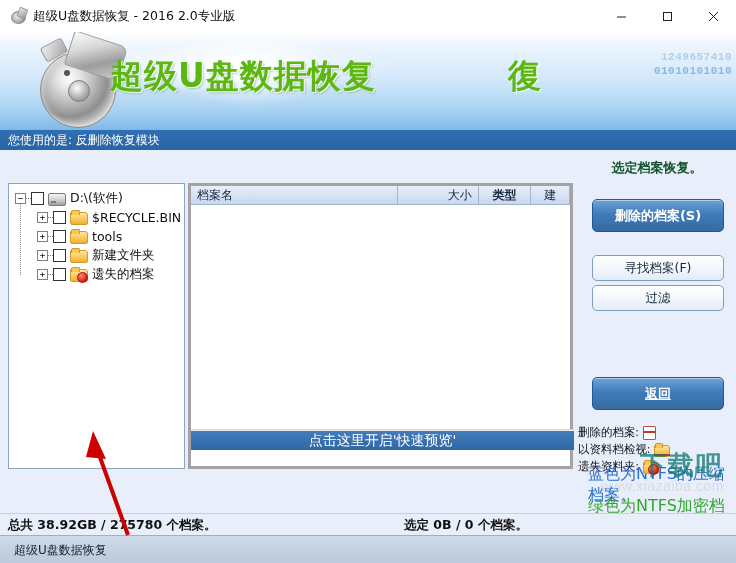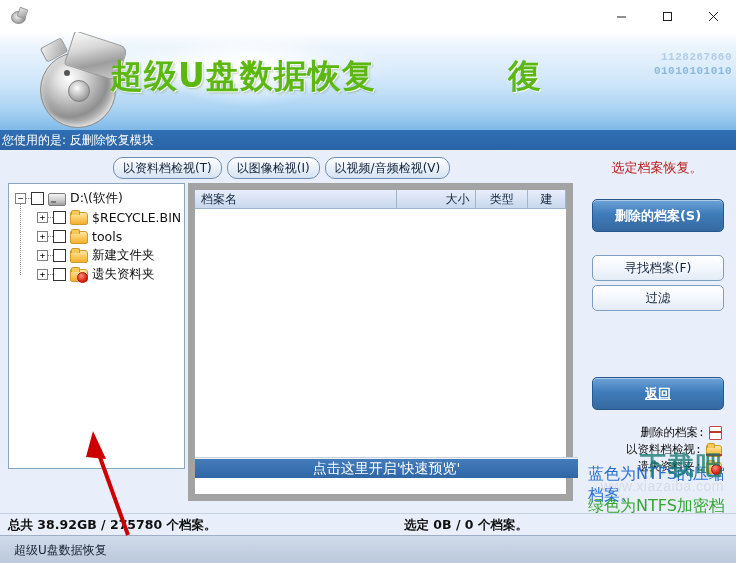--- a/index.html
+++ b/index.html
@@ -109,21 +109,21 @@
     font-family:"DejaVu Sans","Liberation Sans",sans-serif;
     text-shadow:1px 1px 0 rgba(255,255,255,.9);
     white-space:nowrap;overflow:hidden;width:46px;
   }
 
   
   .modulebar{
     position:absolute;left:0;top:130px;width:736px;height:20px;
     background:linear-gradient(180deg,#2f6fb4,#2a64a5);
     color:#ffffff;font-size:12px;
-    display:flex;align-items:center;padding-left:2px;box-sizing:border-box;
+    display:flex;align-items:center;padding-left:8px;box-sizing:border-box;
     font-family:"DejaVu Sans","Liberation Sans",sans-serif;
   }
 
   
   .body{
     position:absolute;left:0;top:150px;width:736px;height:363px;
     background:#e9effa;
   }
   .viewbar{position:absolute;left:113px;top:7px;height:20px;display:flex;}
   .viewbtn{
@@ -176,37 +176,37 @@
     font-size:12.5px;color:#101010;white-space:nowrap;
     font-family:"DejaVu Sans","Liberation Sans",sans-serif;
   }
   .vline{
     position:absolute;left:11px;top:15px;width:1px;height:76px;
     border-left:1px dotted #8a8a8a;
   }
 
   
   .list-panel{
-    position:absolute;left:188px;top:33px;width:385px;height:318px;
-    background:#ffffff;border:7px solid #a3a3a3;box-sizing:border-box;
+    position:absolute;left:188px;top:33px;width:385px;height:286px;
+    background:#ffffff;border:3px solid #a3a3a3;box-sizing:border-box;
   }
   .list-head{
     display:flex;height:19px;
     background:linear-gradient(180deg,#e8eefa,#c9d8ee);
     border-bottom:1px solid #9fb4cf;box-sizing:border-box;
   }
   .lh{
     border-right:1px solid #9fb4cf;box-sizing:border-box;
     font-size:12px;color:#16283f;display:flex;align-items:center;
     padding:0 6px;font-family:"DejaVu Sans","Liberation Sans",sans-serif;
     overflow:hidden;white-space:nowrap;
   }
   .lh.name{width:209px;}
   .lh.size{width:82px;justify-content:flex-end;}
-  .lh.type{width:53px;justify-content:center;}
+  .lh.type{width:53px;justify-content:center;font-weight:bold;}
   .lh.created{width:39px;justify-content:center;}
   .list-rows{height:244px;background:#fff;}
   .hscroll{
     position:absolute;left:0;bottom:20px;width:383px;height:17px;
     background:#f0f0f0;border-top:1px solid #c7d3e2;
     display:flex;align-items:center;box-sizing:border-box;
   }
   .hs-arrow{
     width:16px;height:15px;display:flex;align-items:center;justify-content:center;
     color:#4a5a6a;font-size:11px;font-family:"DejaVu Sans",sans-serif;
@@ -221,21 +221,21 @@
     font-family:"DejaVu Sans","Liberation Sans",sans-serif;
   }
 
   
   .right{
     position:absolute;left:578px;top:150px;width:158px;height:363px;
     background:#e9effa;
   }
   .right-head{
     position:absolute;left:0;top:9px;width:158px;text-align:center;
-    font-size:13px;font-weight:normal;color:#b91c1c;
+    font-size:13px;font-weight:bold;color:#14532d;
     font-family:"DejaVu Sans","Liberation Sans",sans-serif;
   }
   .btn-primary{
     position:absolute;left:14px;width:130px;height:31px;
     border:1px solid #26578f;border-radius:5px;
     background:linear-gradient(180deg,#6ea3d8 0%,#3f7cbb 45%,#36699f 100%);
     color:#ffffff;font-size:13px;font-weight:bold;
     display:flex;align-items:center;justify-content:center;
     box-shadow:inset 0 1px 0 rgba(255,255,255,.45);
     font-family:"DejaVu Sans","Liberation Sans",sans-serif;
@@ -243,23 +243,23 @@
   .btn-plain{
     position:absolute;left:14px;width:130px;height:24px;
     border:1px solid #7e9ec2;border-radius:5px;
     background:linear-gradient(180deg,#ffffff,#f2f6fc 55%,#e2ebf6);
     color:#14263c;font-size:12.5px;
     display:flex;align-items:center;justify-content:center;
     font-family:"DejaVu Sans","Liberation Sans",sans-serif;
   }
   .legend{position:absolute;left:0;top:274px;width:158px;}
   .lrow{
-    display:flex;align-items:center;justify-content:flex-end;
+    display:flex;align-items:center;
     height:17px;padding-right:14px;font-size:11.5px;color:#101010;
-    font-family:Liberation Mono, monospace;
+    font-family:Liberation Serif, serif;
   }
   .lico{width:15px;height:13px;margin-left:4px;position:relative;flex:none;}
   .lico.doc{
     background:#ffffff;border:1px solid #c14a4a;height:12px;width:11px;border-radius:1px;
   }
   .lico.doc:after{
     content:"";position:absolute;left:-1px;top:4px;width:13px;height:2px;background:#c0392b;
   }
   .lico.delfolder{
     background:linear-gradient(180deg,#ffe9a8,#fcc758 55%,#f0b030);
@@ -329,20 +329,21 @@
 </head>
 <body>
 
 <div class="app">
 
   <div class="titlebar">
     <div class="title-icon">
       <div class="disc"></div>
         <div class="arm"></div>
     </div>
+    <div class="title-text">超级U盘数据恢复 - 2016 2.0专业版</div>
     <div class="win-controls">
       <div class="win-btn">
         <svg width="11" height="11" viewBox="0 0 11 11">
             <line x1="1" y1="6" x2="10" y2="6" stroke="#202020" stroke-width="1"></line>
           </svg>
       </div>
       <div class="win-btn">
         <svg width="11" height="11" viewBox="0 0 11 11">
             <rect x="1.5" y="1.5" width="8" height="8" fill="none" stroke="#202020" stroke-width="1"></rect>
           </svg>
@@ -358,39 +359,34 @@
 
   <div class="banner">
     <div class="mist"></div>
     <div class="logo">
       <div class="plate"></div>
       <div class="hub"></div>
       <div class="arm"></div>
       <div class="arm2"></div>
     </div>
     <div class="bin">
-      <span>1128267860</span><br>
+      <span>1249657410</span><br>
       <i>01010101010</i>
     </div>
     <div class="brand">超级U盘数据恢复</div>
     <div class="brand-ghost">復</div>
 
   </div>
 
   <div class="modulebar">
     <span>您使用的是: 反删除恢复模块</span>
   </div>
 
   <div class="body">
 
-    <div class="viewbar">
-      <div class="viewbtn">以资料档检视(T)</div>
-      <div class="viewbtn">以图像检视(I)</div>
-      <div class="viewbtn">以视频/音频检视(V)</div>
-    </div>
 
     <div class="tree-panel">
       <div class="tree">
         <div class="vline"></div>
 
         <div class="node">
           <div class="twisty">−</div>
           <div class="dots"></div>
           <div class="cbox"></div>
           <div class="ticon drive"></div>
@@ -419,21 +415,21 @@
           <div class="cbox"></div>
           <div class="ticon folder"></div>
           <div class="tlabel">新建文件夹</div>
         </div>
 
         <div class="node child">
           <div class="twisty">+</div>
           <div class="dots"></div>
           <div class="cbox"></div>
           <div class="ticon folder lost"></div>
-          <div class="tlabel">遗失资料夹</div>
+          <div class="tlabel">遗失的档案</div>
         </div>
       </div>
     </div>
 
     <svg class="annot" viewBox="0 0 60 110">
       <line x1="46" y1="108" x2="15" y2="22" stroke="#cc0000" stroke-width="4"></line>
       <polygon points="11,4 24,32 4,30" fill="#cc0000"></polygon>
     </svg>
 
     <div class="list-panel">

